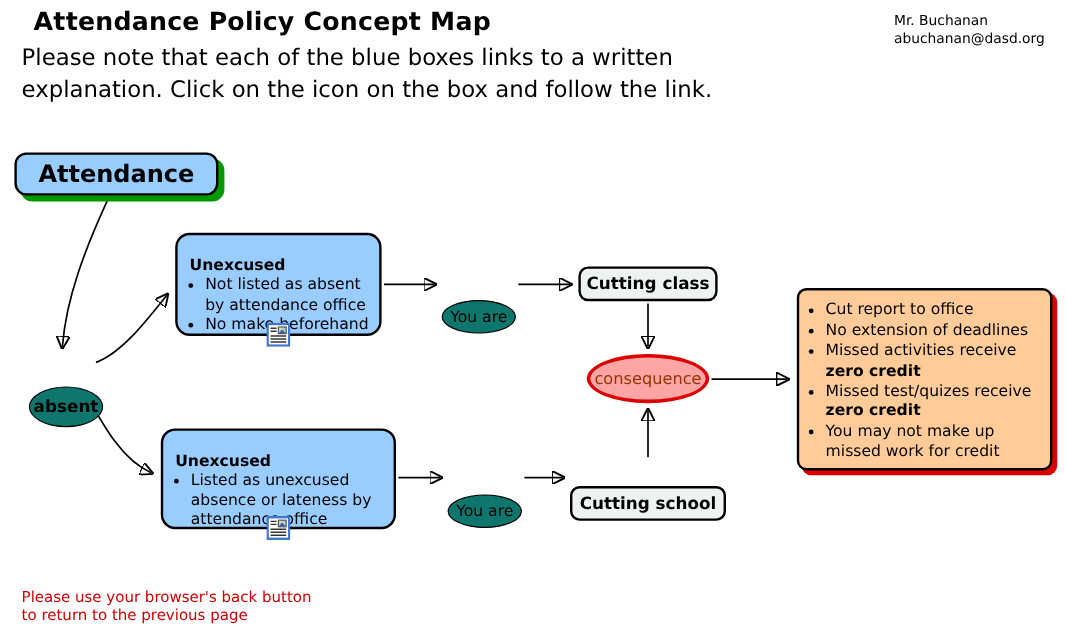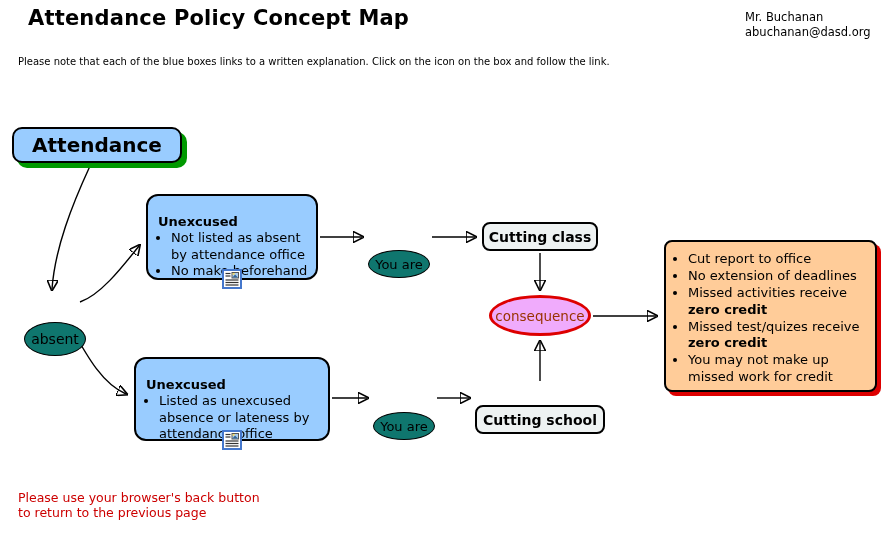--- a/index.html
+++ b/index.html
@@ -4,44 +4,44 @@
 <style>
   html,body { margin:0; padding:0; background:#fff; }
   .canvas {
     position:relative; width:888px; height:534px; background:#ffffff;
     font-family:"DejaVu Sans","Liberation Sans",sans-serif; color:#000;
     overflow:hidden;
   }
   
   .page-title { position:absolute; left:28px; top:6px; font-size:21px; font-weight:bold; letter-spacing:.2px; }
   .author { position:absolute; left:745px; top:10px; font-size:11.5px; line-height:1.3; }
-  .note { position:absolute; left:18px; top:55px; width:645px; font-size:10px; line-height:1.4; }
+  .note { position:absolute; left:18px; top:35px; width:645px; font-size:19px; line-height:1.4; }
   
   svg.wires { position:absolute; left:0; top:0; z-index:1; }
   svg.wires path, svg.wires line { stroke:#000; stroke-width:1.4; fill:none; }
   
   .node { position:absolute; z-index:2; box-sizing:border-box; }
   .attendance {
     left:12px; top:127px; width:170px; height:36px;
     background:#99ccff; border:2px solid #000; border-radius:10px;
     box-shadow:5px 5px 0 0 #009900;
     display:flex; align-items:center; justify-content:center;
     font-size:20px; font-weight:bold;
   }
   .ellipse {
     background:#0f766e; border:1.6px solid #000; border-radius:50%;
     display:flex; align-items:center; justify-content:center;margin-top:28px;
   }
-  .absent { left:24px; top:294px; width:62px; height:34px; font-size:14px; font-weight:normal; }
+  .absent { left:24px; top:294px; width:62px; height:34px; font-size:14px; font-weight:bold; }
   .youare1 { left:368px; top:222px; }
   .youare2 { left:373px; top:384px; }
   .youare { width:62px; height:28px; font-size:13px; }
   .consequence {
     left:489px; top:295px; width:102px; height:41px;
-    background:#f0abfc; border:3px solid #dd0000; border-radius:50%;
+    background:#fca5a5; border:3px solid #dd0000; border-radius:50%;
     display:flex; align-items:center; justify-content:center;
     font-size:13.5px; color:#993300;
   }
   .bluebox {
     background:#99ccff; border:2px solid #000; border-radius:12px;
     padding:6px 6px 6px 8px; font-size:13px;
   }
   .bluebox .btitle { font-weight:bold; margin:12px 0 1px 2px; }
   .bullets { margin:0; padding:0 0 0 15px; }
   .bullets li { line-height:1.28; }

